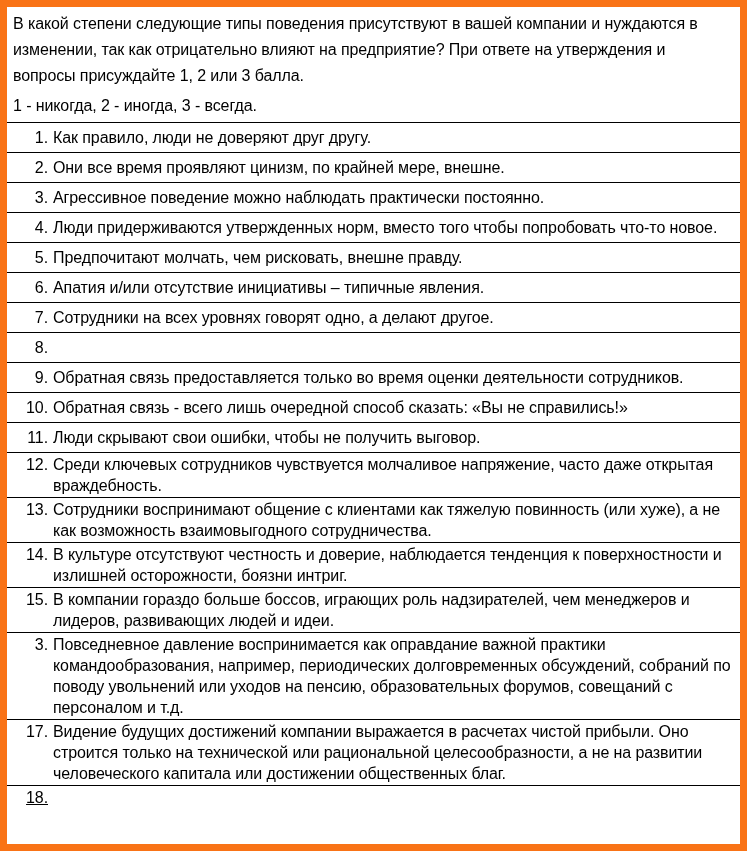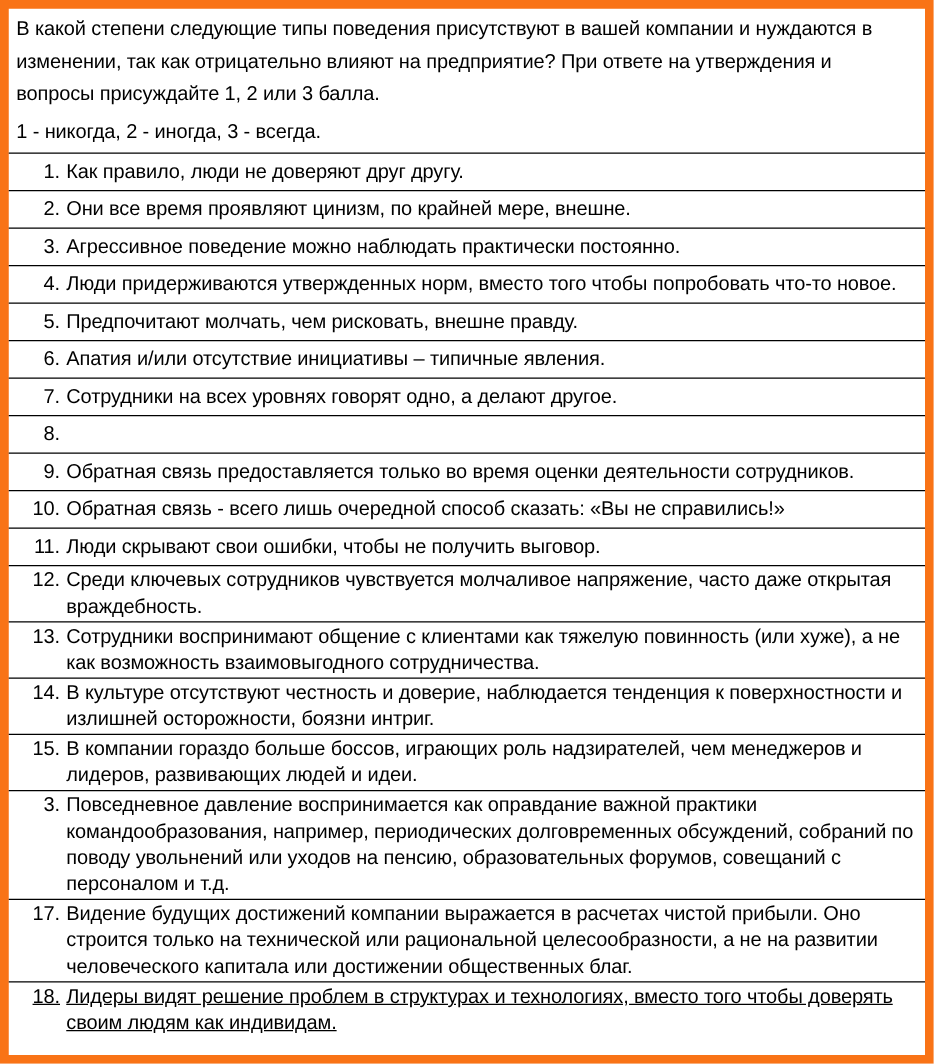--- a/index.html
+++ b/index.html
@@ -122,16 +122,15 @@
       <div class="row tight">
     <span class="num">3.</span>
     <span class="text">Повседневное давление воспринимается как оправдание важной практики командообразования, например, периодических долговременных обсуждений, собраний по поводу увольнений или уходов на пенсию, образовательных форумов, совещаний с персоналом и т.д.</span>
   </div>
       <div class="row tight">
     <span class="num">17.</span>
     <span class="text">Видение будущих достижений компании выражается в расчетах чистой прибыли. Оно строится только на технической или рациональной целесообразности, а не на развитии человеческого капитала или достижении общественных благ.</span>
   </div>
       <div class="row tight">
     <span class="num">18.</span>
-    <span class="text">Лидеры видят решение проблем в структурах и технологиях, вместо того чтобы доверять своим людям как индивидам.</span>
   </div>
     </div>
 </div>
 
 </body></html>

